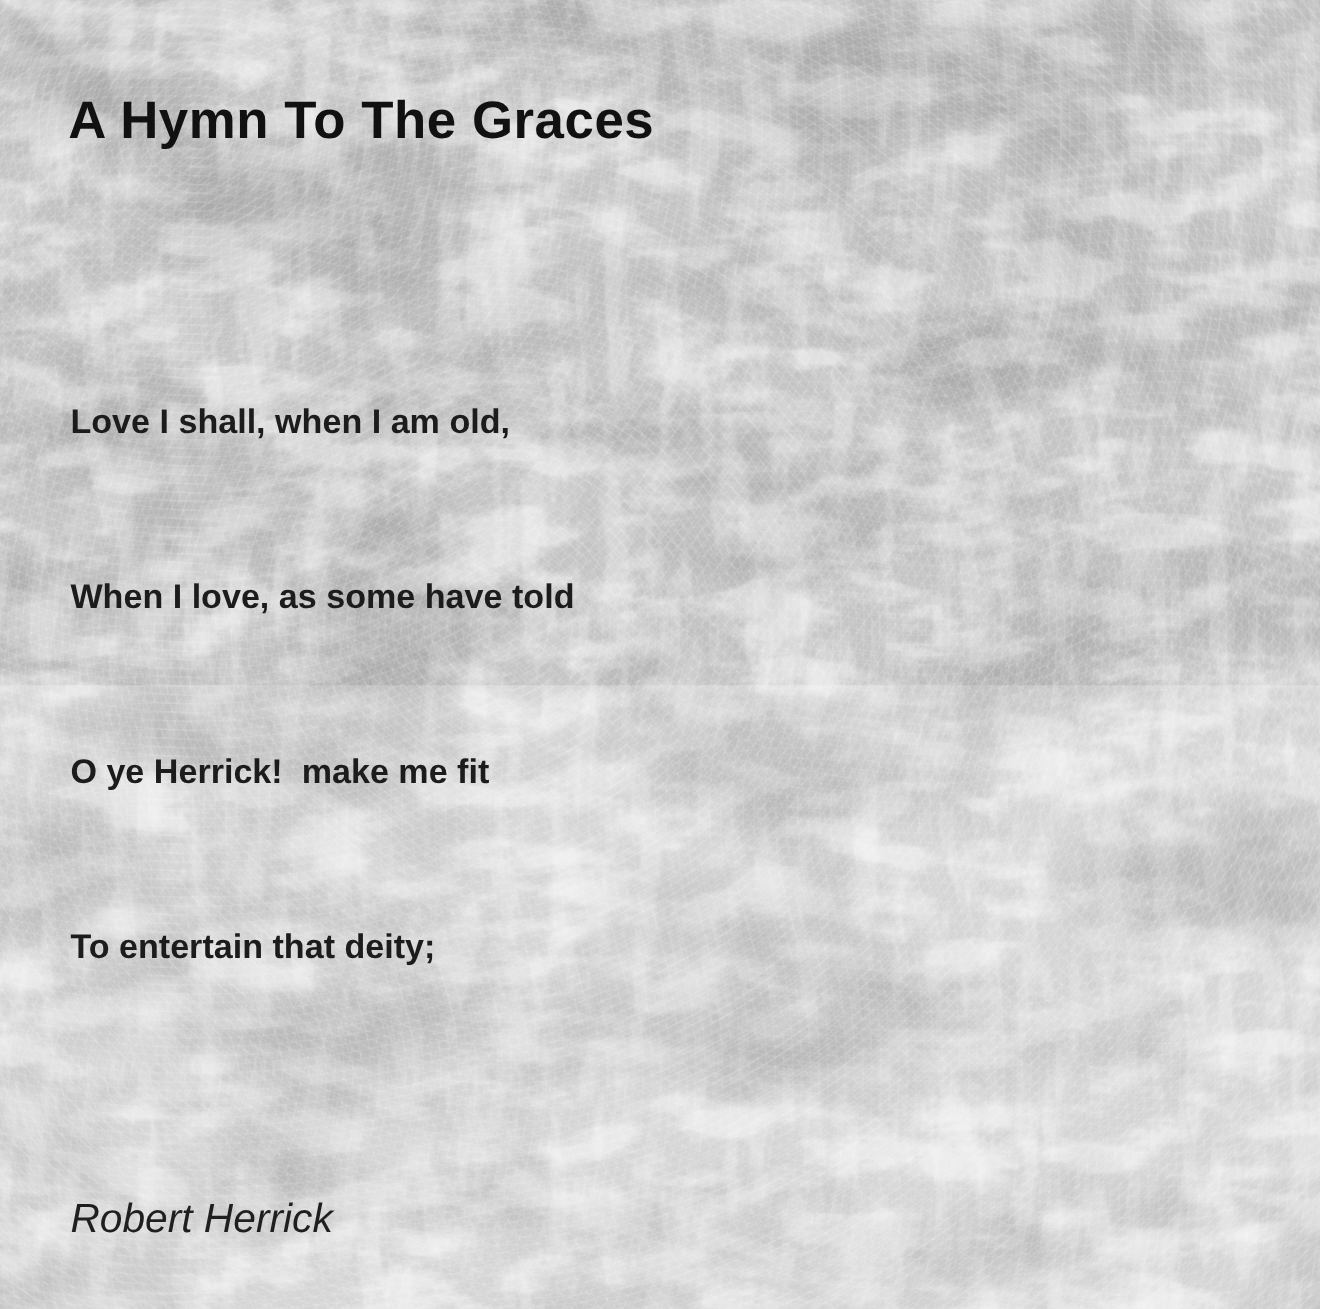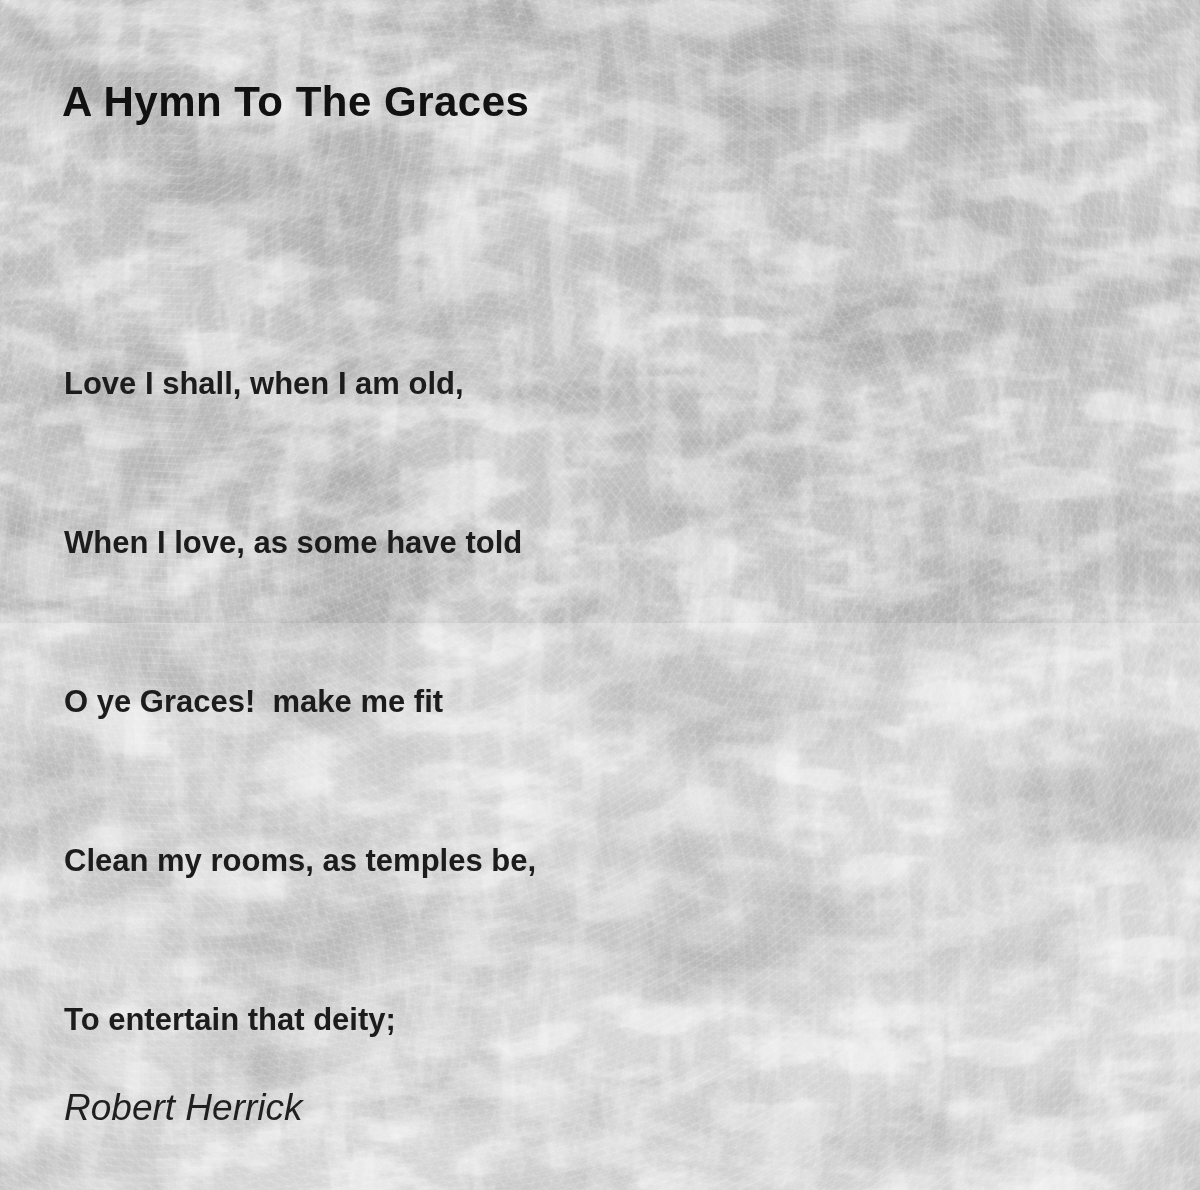--- a/index.html
+++ b/index.html
@@ -42,21 +42,21 @@
   }
   .content {
     position: absolute;
     inset: 0;
     z-index: 2;
   }
   .poem-title {
     position: absolute;
     left: 62px;
     top: 49px;
-    font-size: 42px;
+    font-size: 48px;
     font-weight: bold;
     line-height: 1.2;
     color: #111111;
     letter-spacing: 0.5px;
     white-space: pre-wrap;
   }
   .poem-body {
     position: absolute;
     left: 64px;
     top: 145px;
@@ -114,22 +114,21 @@
 
   <div class="arcs"></div>
 
   <div class="content">
     <h1 class="poem-title">A Hymn To The Graces</h1>
 
     <div class="poem-body">
       <div class="stanza stanza-1">
         <div class="line">Love I shall, when I am old,</div>
         <div class="line">When I love, as some have told</div>
-        <div class="line">O ye Graces!  make me fit</div>
-        <div class="line">Clean my rooms, as temples be,</div>
+        <div class="line">O ye Herrick!  make me fit</div>
         <div class="line">To entertain that deity;</div>
         
         
         
       </div>
       
     </div>
 
     <div class="poem-author">Robert Herrick</div>
   </div>

